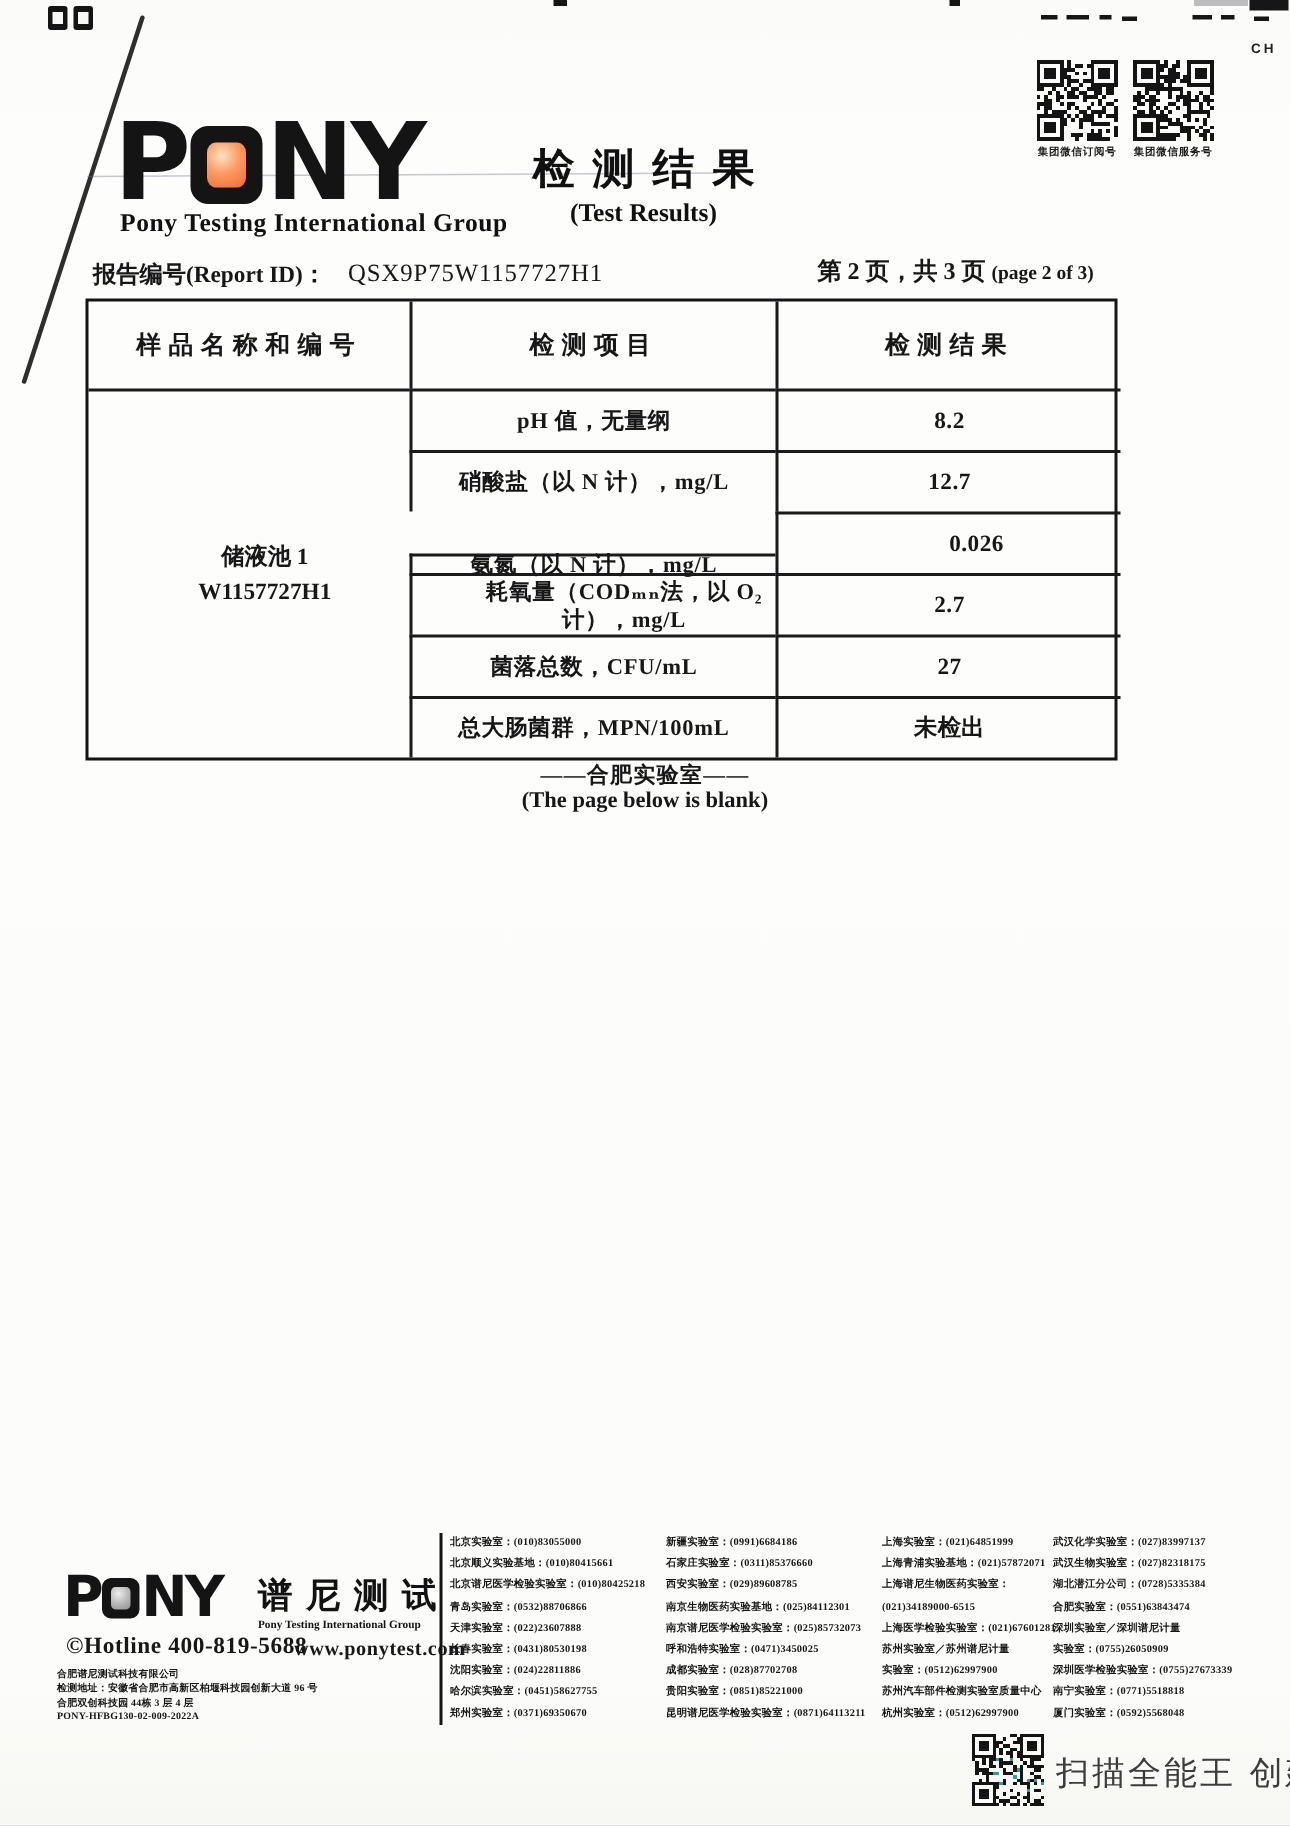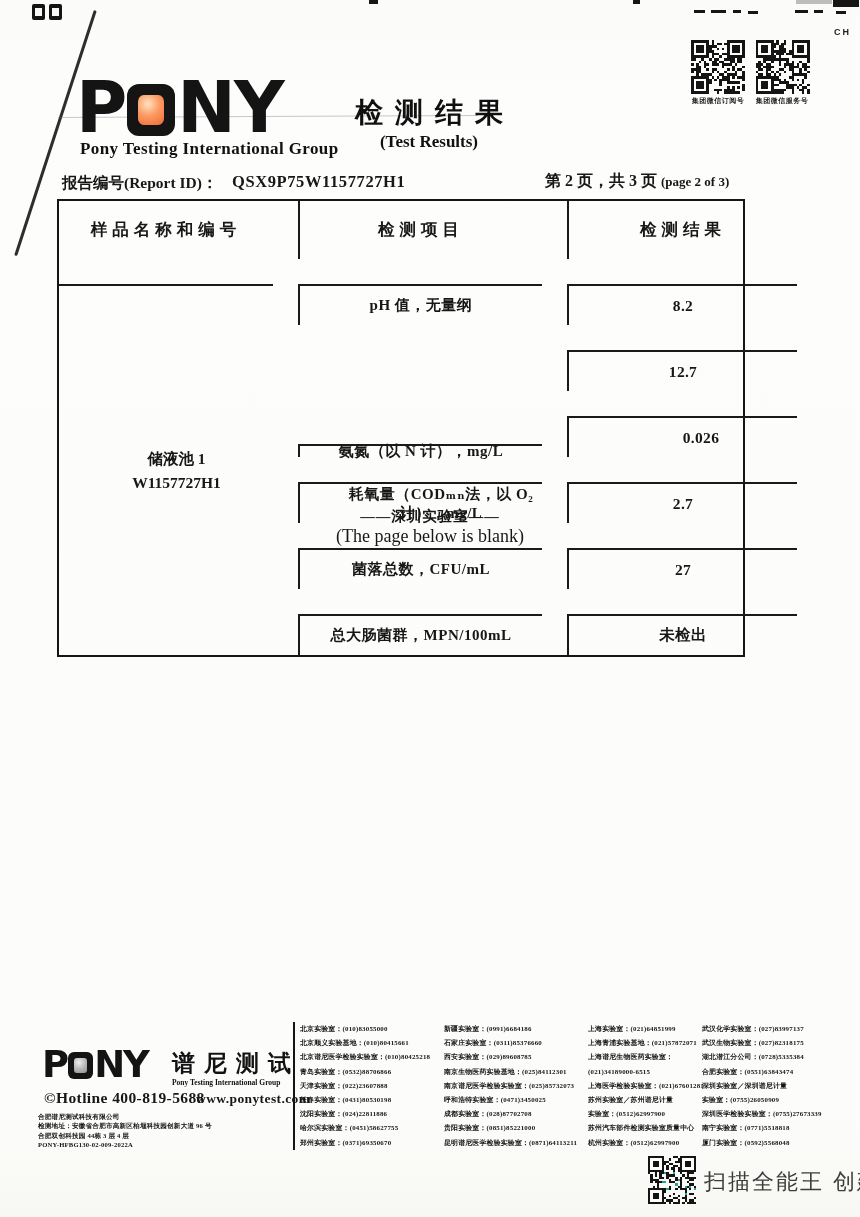--- a/index.html
+++ b/index.html
@@ -33,42 +33,42 @@
   .title-en{position:absolute;left:330px;top:132px;width:198px;text-align:center;
     font-size:17px;font-weight:bold;color:#101010;}
   .qr{position:absolute;}
   .qr svg{width:100%;height:100%;}
   .qr-label{position:absolute;font-size:7px;font-weight:bold;letter-spacing:.5px;
     color:#1a1a1a;width:60px;text-align:center;font-family:"Liberation Sans",sans-serif;}
   .lang-mark{position:absolute;left:794px;top:27px;font-size:9px;font-weight:bold;
     letter-spacing:2px;color:#222;font-family:"Liberation Sans",sans-serif;margin-left:40px;}
   
   .rid-label{position:absolute;left:62px;top:173px;font-size:15.5px;font-weight:bold;}
-  .rid-value{position:absolute;left:232px;top:172px;font-size:16.5px;font-weight:bold;
+  .rid-value{position:absolute;left:232px;top:172px;font-size:16.5px;font-weight:normal;
     letter-spacing:.6px;}
   .pg{position:absolute;left:545px;top:171px;font-size:16px;font-weight:bold;white-space:nowrap;}
   .pg .en{font-size:13px;}
   
   .tbl{position:absolute;left:57px;top:199px;width:688px;
     display:grid;grid-template-columns:214px 244px 230px;
     grid-template-rows:58px repeat(6,41px);
-    border:2.6px solid #151515;box-sizing:border-box;background:transparent;gap:25px;}
+    border:2.6px solid #151515;box-sizing:border-box;background:transparent;}
   .tbl .c{display:flex;flex-direction:column;align-items:center;justify-content:center;
     border-left:2px solid #1a1a1a;border-top:2px solid #1a1a1a;box-sizing:border-box;
     text-align:center;padding:0 4px;}
   .tbl .c.nl{border-left:none;}
   .tbl .c.nt{border-top:none;}
   .tbl .hd{font-size:16.5px;font-weight:bold;letter-spacing:5px;}
   .tbl .it{font-size:15px;font-weight:600;letter-spacing:.5px;}
   .tbl .rs{font-size:15.5px;font-weight:600;letter-spacing:.3px;}
   .tbl .sample{grid-row:2/8;grid-column:1;font-size:15.5px;font-weight:600;line-height:1.5;padding-left:25px;}
   .note-cn{position:absolute;left:300px;top:507px;width:260px;text-align:center;
     font-size:14.5px;font-weight:bold;letter-spacing:1px;}
   .note-en{position:absolute;left:300px;top:526px;width:260px;text-align:center;
-    font-size:18px;font-weight:normal;}
+    font-size:15px;font-weight:bold;}
   
   .f-divider{position:absolute;left:293px;top:1022px;width:1.6px;height:128px;background:#151515;}
   .logo-foot{left:42px;top:1050px;}
   .logo-foot .lt{font-size:37px;}
   .logo-foot .lo{width:25px;height:27px;border-radius:6px;margin:0 1px 1px 1px;}
   .logo-foot .lo i{inset:6px;background:radial-gradient(circle at 38% 30%,#eee 0%,#b9b9b9 50%,#8f8f8f 100%);}
   .f-brand-cn{position:absolute;left:172px;top:1048px;font-size:23px;font-weight:bold;
     letter-spacing:9px;color:#121212;}
   .f-brand-en{position:absolute;left:172px;top:1078px;font-size:7.5px;font-weight:bold;color:#121212;}
   .f-hot{position:absolute;left:44px;top:1089px;font-size:15.5px;font-weight:bold;letter-spacing:.4px;}
@@ -438,32 +438,33 @@
     <div class="c hd nt">检测项目</div>
     <div class="c hd nt">检测结果</div>
 
     <div class="c sample nl">
       <div>储液池 1</div>
       <div>W1157727H1</div>
     </div>
 
     <div class="c it" style="grid-row:2;grid-column:2;">pH 值，无量纲</div>
     <div class="c rs" style="grid-row:2;grid-column:3;">8.2</div>
+    <div class="c it" style="grid-row:3;grid-column:2;">硝酸盐（以 N 计），mg/L</div>
     <div class="c rs" style="grid-row:3;grid-column:3;">12.7</div>
     <div class="c it" style="grid-row:4;grid-column:2;margin-top:28px;">氨氮（以 N 计），mg/L</div>
     <div class="c rs" style="grid-row:4;grid-column:3;padding-left:40px;">0.026</div>
     <div class="c it" style="grid-row:5;grid-column:2;padding-left:44px;">耗氧量（CODₘₙ法，以 O₂ 计），mg/L</div>
     <div class="c rs" style="grid-row:5;grid-column:3;text-align:right;">2.7</div>
     <div class="c it" style="grid-row:6;grid-column:2;">菌落总数，CFU/mL</div>
     <div class="c rs" style="grid-row:6;grid-column:3;">27</div>
     <div class="c it" style="grid-row:7;grid-column:2;">总大肠菌群，MPN/100mL</div>
     <div class="c rs" style="grid-row:7;grid-column:3;">未检出</div>
   </div>
 
-  <div class="note-cn">——深圳实验室——</div>
+  <div class="note-cn">——合肥实验室——</div>
   <div class="note-en">(The page below is blank)</div>
 
   <div class="logo logo-foot">
     <span class="lt">P</span>
       <span class="lo">
         <i></i>
       </span>
       <span class="lt">N</span>
       <span class="lt ly">Y</span>
   </div>

